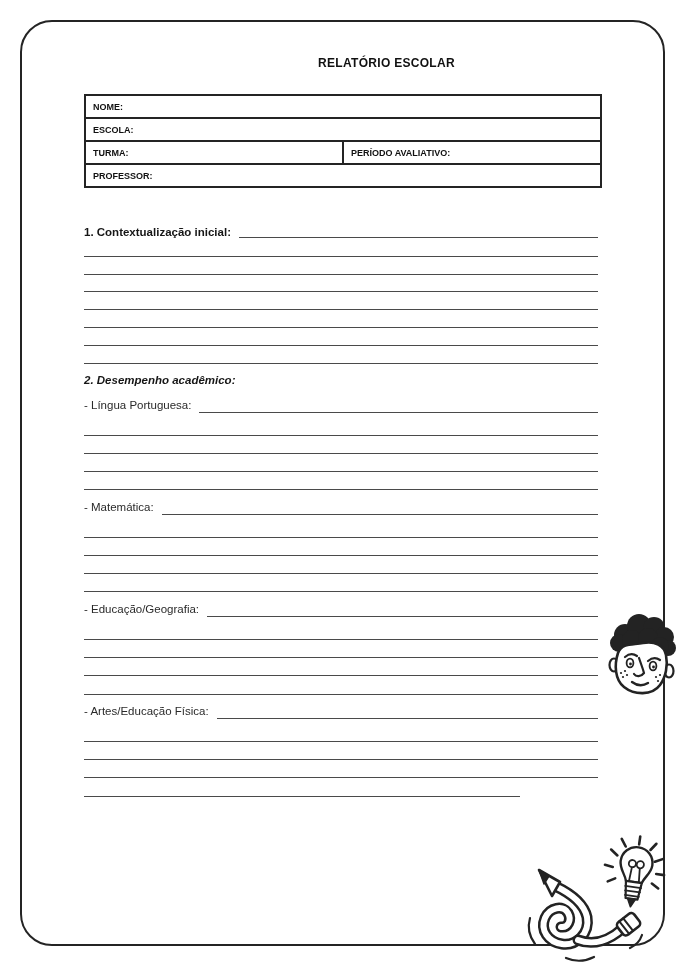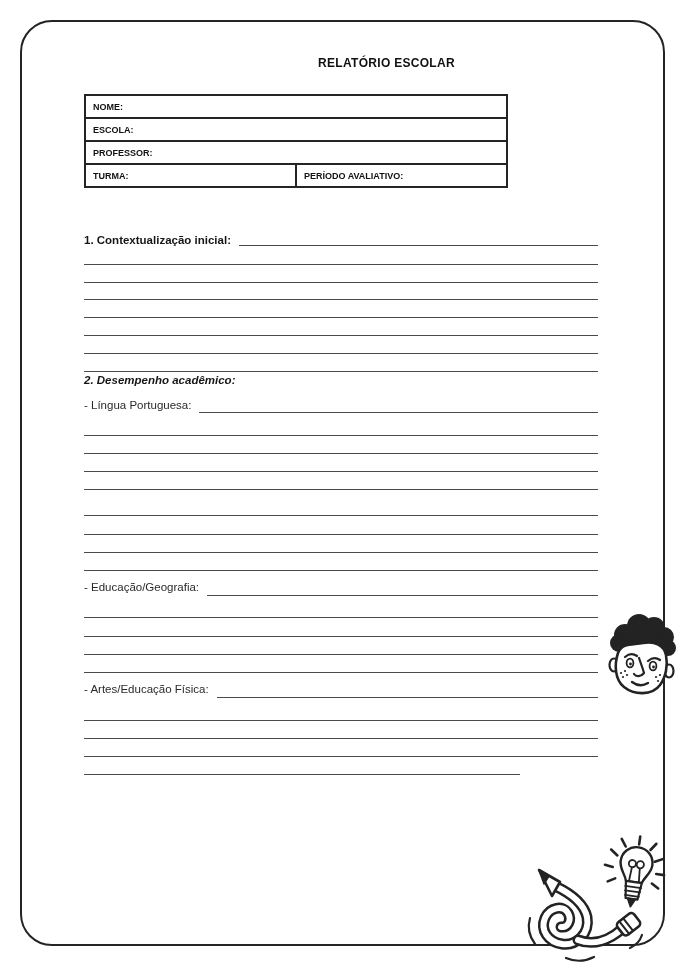--- a/index.html
+++ b/index.html
@@ -12,33 +12,33 @@
   .page-border{
     position:absolute;left:20px;top:20px;width:645px;height:926px;
     box-sizing:border-box;border:2px solid #242424;border-radius:32px;
   }
   .doc-title{
     position:absolute;left:0;top:56px;width:685px;text-align:center;
     font-size:12px;font-weight:bold;letter-spacing:.3px;color:#111;padding-left:44px;
   }
   
   .info-table{
-    position:absolute;left:84px;top:94px;width:424px;
+    position:absolute;left:84px;top:94px;width:518px;
     border-collapse:collapse;table-layout:fixed;
   }
   .info-table td{
     border:2px solid #242424;height:21px;padding:0 0 0 7px;
     font-size:9px;font-weight:bold;color:#111;vertical-align:middle;
   }
   .cell-flex{display:flex;align-items:center;height:100%;}
   .cell-value{flex:1;height:100%;min-height:14px;}
   
   .section-heading{font-size:11.5px;font-weight:bold;color:#161616;}
   #section-1{position:absolute;left:84px;top:222px;width:514px;}
-  #section-1 .heading-row{display:flex;align-items:flex-end;height:16px;margin-top:8px;}
+  #section-1 .heading-row{display:flex;align-items:flex-end;height:16px;}
   .inline-line{flex:1;border-bottom:1.6px solid #4a4a4a;margin-left:8px;height:100%;box-sizing:border-box;}
   #sec1-lines{margin-top:1px;}
   #sec1-lines .blank-line{height:16.8px;border-bottom:1.6px solid #4a4a4a;}
   #section-2-heading{position:absolute;left:84px;top:374px;width:514px;font-style:italic;}
   #subjects{position:absolute;left:84px;top:396px;width:514px;}
   .subject{margin-bottom:7.9px;}
   .subject .label-row{display:flex;align-items:center;height:17px;}
   .subject-label{font-size:11.5px;color:#2a2a2a;white-space:nowrap;}
   .subject .lines{margin-top:4.5px;}
   .subject .blank-line{height:17.2px;border-bottom:1.6px solid #4a4a4a;}
@@ -68,37 +68,37 @@
   </tr>
   <tr>
     <td colspan="2">
       <div class="cell-flex">
         <span>ESCOLA:</span>
         <span class="cell-value"></span>
       </div>
     </td>
   </tr>
   <tr>
+    <td style="width:203px;">
+      <div class="cell-flex">
+        <span>TURMA:</span>
+        <span class="cell-value"></span>
+      </div>
+    </td>
+    <td>
+      <div class="cell-flex">
+        <span>PERÍODO AVALIATIVO:</span>
+        <span class="cell-value"></span>
+      </div>
+    </td>
+  </tr>
+  <tr>
     <td colspan="2">
       <div class="cell-flex">
         <span>PROFESSOR:</span>
-        <span class="cell-value"></span>
-      </div>
-    </td>
-  </tr>
-  <tr>
-    <td style="width:203px;">
-      <div class="cell-flex">
-        <span>TURMA:</span>
-        <span class="cell-value"></span>
-      </div>
-    </td>
-    <td>
-      <div class="cell-flex">
-        <span>PERÍODO AVALIATIVO:</span>
         <span class="cell-value"></span>
       </div>
     </td>
   </tr>
 </tbody>
   </table>
 
 <div id="section-1">
   <div class="heading-row">
     <span class="section-heading">1. Contextualização inicial:</span>
@@ -124,20 +124,24 @@
         <div class="inline-line"></div>
       </div>
       <div class="lines">
         <div class="blank-line"></div>
         <div class="blank-line"></div>
         <div class="blank-line"></div>
         <div class="blank-line"></div>
       </div>
     </div>
     <div class="subject">
+      <div class="label-row">
+        <span class="subject-label">- Matemática:</span>
+        <div class="inline-line"></div>
+      </div>
       <div class="lines">
         <div class="blank-line"></div>
         <div class="blank-line"></div>
         <div class="blank-line"></div>
         <div class="blank-line"></div>
       </div>
     </div>
     <div class="subject">
       <div class="label-row">
         <span class="subject-label">- Educação/Geografia:</span>

